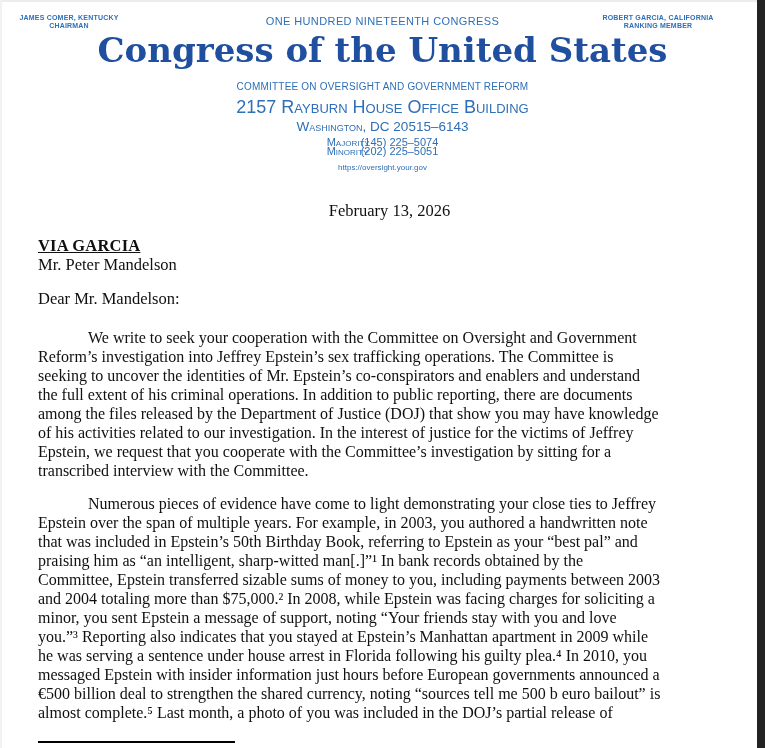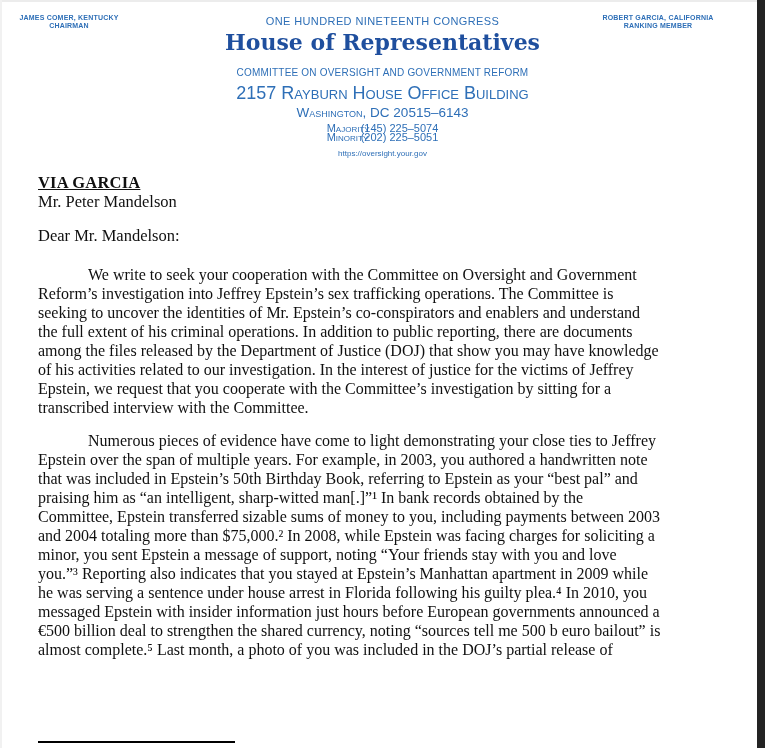--- a/index.html
+++ b/index.html
@@ -138,41 +138,42 @@
     <div class="lh-side lh-left">
       <div>JAMES COMER, KENTUCKY</div>
       <div>CHAIRMAN</div>
     </div>
     <div class="lh-side lh-right">
       <div>ROBERT GARCIA, CALIFORNIA</div>
       <div>RANKING MEMBER</div>
     </div>
 
     <div class="session">ONE HUNDRED NINETEENTH CONGRESS</div>
-    <div class="house-subtitle">House of Representatives</div>
+    <div class="congress-title">Congress of the United States</div>
     <div class="committee">COMMITTEE ON OVERSIGHT AND GOVERNMENT REFORM</div>
     <div class="addr1">2157 Rayburn House Office Building</div>
     <div class="addr2">Washington, DC 20515–6143</div>
 
     <div>
       <div class="phones">
         <div class="phone-row">
           <span class="phone-label">Majority</span>
           <span>(145) 225–5074</span>
         </div>
         <div class="phone-row">
           <span class="phone-label">Minority</span>
           <span>(202) 225–5051</span>
         </div>
       </div>
     </div>
     <div class="website">https://oversight.your.gov</div>
   </header>
 
   <main class="letter-body">
+    <div class="date">February 13, 2026</div>
     <div class="via">VIA GARCIA</div>
     <div class="recipient">Mr. Peter Mandelson</div>
     <div class="salutation">Dear Mr. Mandelson:</div>
     <p class="para">We write to seek your cooperation with the Committee on Oversight and Government
 Reform’s investigation into Jeffrey Epstein’s sex trafficking operations. The Committee is
 seeking to uncover the identities of Mr. Epstein’s co-conspirators and enablers and understand
 the full extent of his criminal operations. In addition to public reporting, there are documents
 among the files released by the Department of Justice (DOJ) that show you may have knowledge
 of his activities related to our investigation. In the interest of justice for the victims of Jeffrey
 Epstein, we request that you cooperate with the Committee’s investigation by sitting for a

